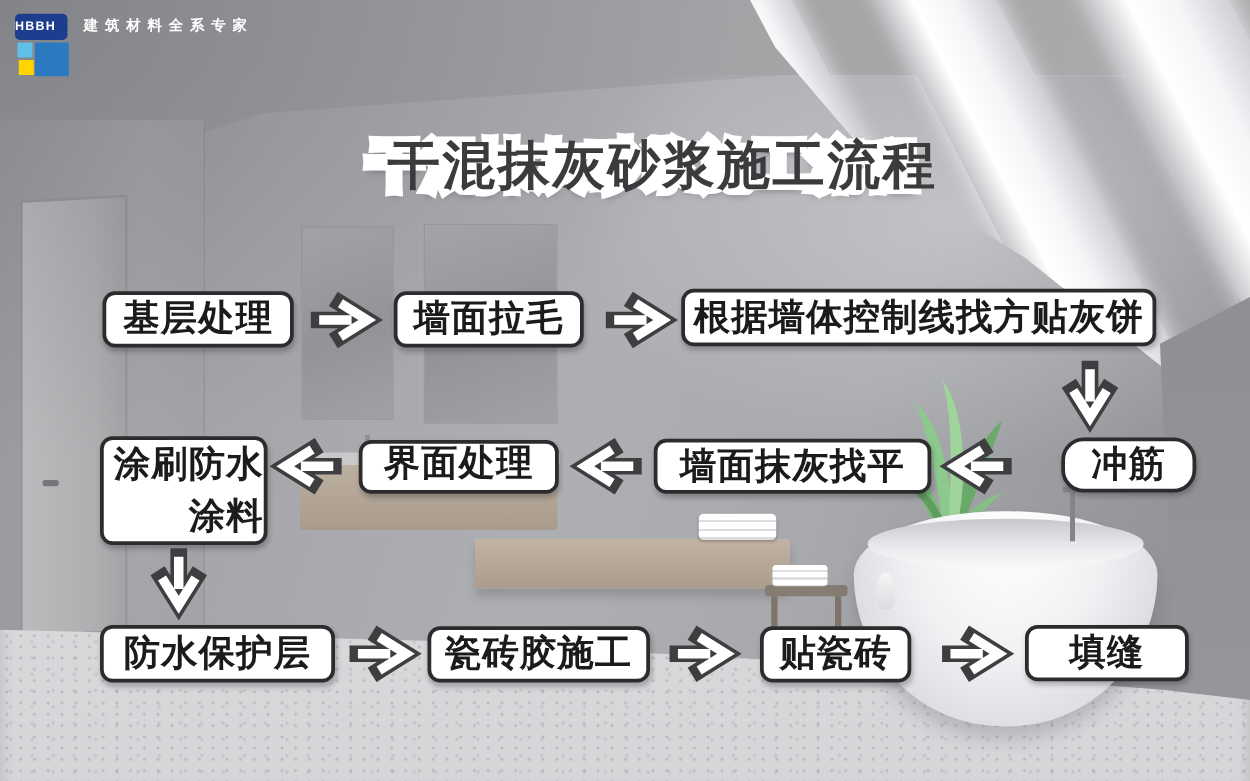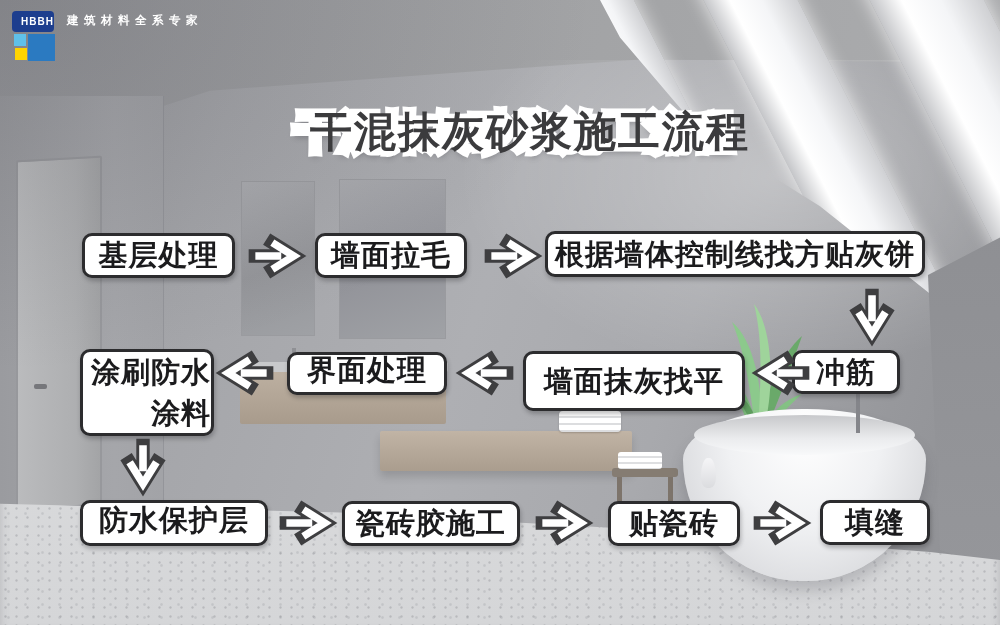--- a/index.html
+++ b/index.html
@@ -66,21 +66,21 @@
   #tub-rim{left:694px;top:415px;width:221px;height:40px;border-radius:50%;
     background:linear-gradient(#c7c8cb,#ebecee 60%,#f8f9fa);}
   #tub-faucet{left:856px;top:391px;width:4px;height:42px;background:#84858a;}
   #tub-faucet-head{left:850px;top:389px;width:13px;height:5px;background:#84858a;border-radius:2px;}
   #vase-1{left:701px;top:458px;width:15px;height:30px;background:linear-gradient(#f5f5f7,#dbdcdf);
     border-radius:45% 45% 40% 40%/60% 60% 35% 35%;}
   
   .logo{position:absolute;left:12px;top:10px;z-index:20;display:flex;align-items:flex-start;}
   .logo-mark{position:relative;width:46px;height:50px;}
   .logo-badge{position:absolute;left:0;top:1px;width:42px;height:21px;background:#1d3e8e;border-radius:4px;
-    color:#fff;font-size:10px;font-weight:bold;text-align:right;line-height:21px;letter-spacing:1px;}
+    color:#fff;font-size:10px;font-weight:bold;text-align:left;line-height:21px;letter-spacing:1px;}
   .sq{position:absolute;}
   .sq-blue{left:16px;top:24px;width:27px;height:27px;background:#2b7ac1;}
   .sq-cyan{left:2px;top:24px;width:12px;height:12px;background:#5fc0ea;}
   .sq-yellow{left:3px;top:38px;width:12px;height:12px;background:#ffd400;}
   .logo-text{margin-left:9px;color:#fff;}
   .brand-row{font-size:27px;font-weight:bold;letter-spacing:2px;line-height:30px;}
   .brand-row sup{font-size:10px;vertical-align:14px;letter-spacing:0;}
   .tagline{margin-top:3px;font-size:11.5px;font-weight:bold;letter-spacing:5.5px;white-space:nowrap;}
   
   .title{position:absolute;left:0;top:104px;width:100%;margin:0;text-align:center;z-index:15;
@@ -88,28 +88,28 @@
   .title::before{content:attr(data-text);position:absolute;left:0;right:0;top:0;z-index:-1;
     color:#fff;-webkit-text-stroke:9px #ffffff;text-shadow:0 5px 6px rgba(45,45,52,.45);}
   
   .fbox{position:absolute;z-index:12;display:flex;align-items:center;justify-content:center;
     background:#ffffff;border:3px solid #2c2c2e;border-radius:10px;box-sizing:border-box;
     font-size:29px;font-weight:bold;color:#1b1b1d;letter-spacing:1px;text-align:right;
     box-shadow:1px 3px 4px rgba(30,30,34,.28);line-height:1.4;}
   #b1{left:82px;top:233px;width:153px;height:45px;}
   #b2{left:315px;top:233px;width:152px;height:45px;}
   #b3{left:545px;top:231px;width:380px;height:46px;padding:0 4px;}
-  #b4{left:792px;top:350px;width:108px;height:44px;}
-  #b5{left:523px;top:351px;width:222px;height:60px;}
+  #b4{left:849px;top:350px;width:108px;height:44px;border-radius:18px;}
+  #b5{left:523px;top:351px;width:222px;height:44px;}
   #b6{left:287px;top:352px;width:160px;height:43px;font-family:Liberation Mono, monospace;}
   #b7{left:80px;top:349px;width:134px;height:87px;padding:0 0;}
-  #b8{left:80px;top:500px;width:188px;height:46px;font-family:Liberation Mono, monospace;}
+  #b8{left:80px;top:500px;width:188px;height:46px;}
   #b9{left:342px;top:501px;width:178px;height:45px;}
-  #b10{left:608px;top:501px;width:132px;height:45px;}
-  #b11{left:820px;top:500px;width:110px;height:45px;}
+  #b10{left:608px;top:501px;width:121px;height:45px;}
+  #b11{left:820px;top:500px;width:131px;height:45px;}
   
   .arrow{position:absolute;z-index:12;width:50px;height:40px;}
   .arrow svg{display:block;overflow:visible;}
   .arr-o{fill:none;stroke:#3e3e40;stroke-width:15;stroke-linecap:square;stroke-linejoin:miter;}
   .arr-w{fill:none;stroke:#ffffff;stroke-width:8.5;stroke-linecap:butt;stroke-linejoin:miter;}
   .arrow.left svg{transform:scaleX(-1);}
   .arrow.down{width:40px;height:50px;}
   .arrow.down svg{position:absolute;left:-5px;top:5px;transform:rotate(90deg);}
   #a1{left:250px;top:236px;} #a2{left:486px;top:236px;}
   #a3{left:852px;top:290px;}

